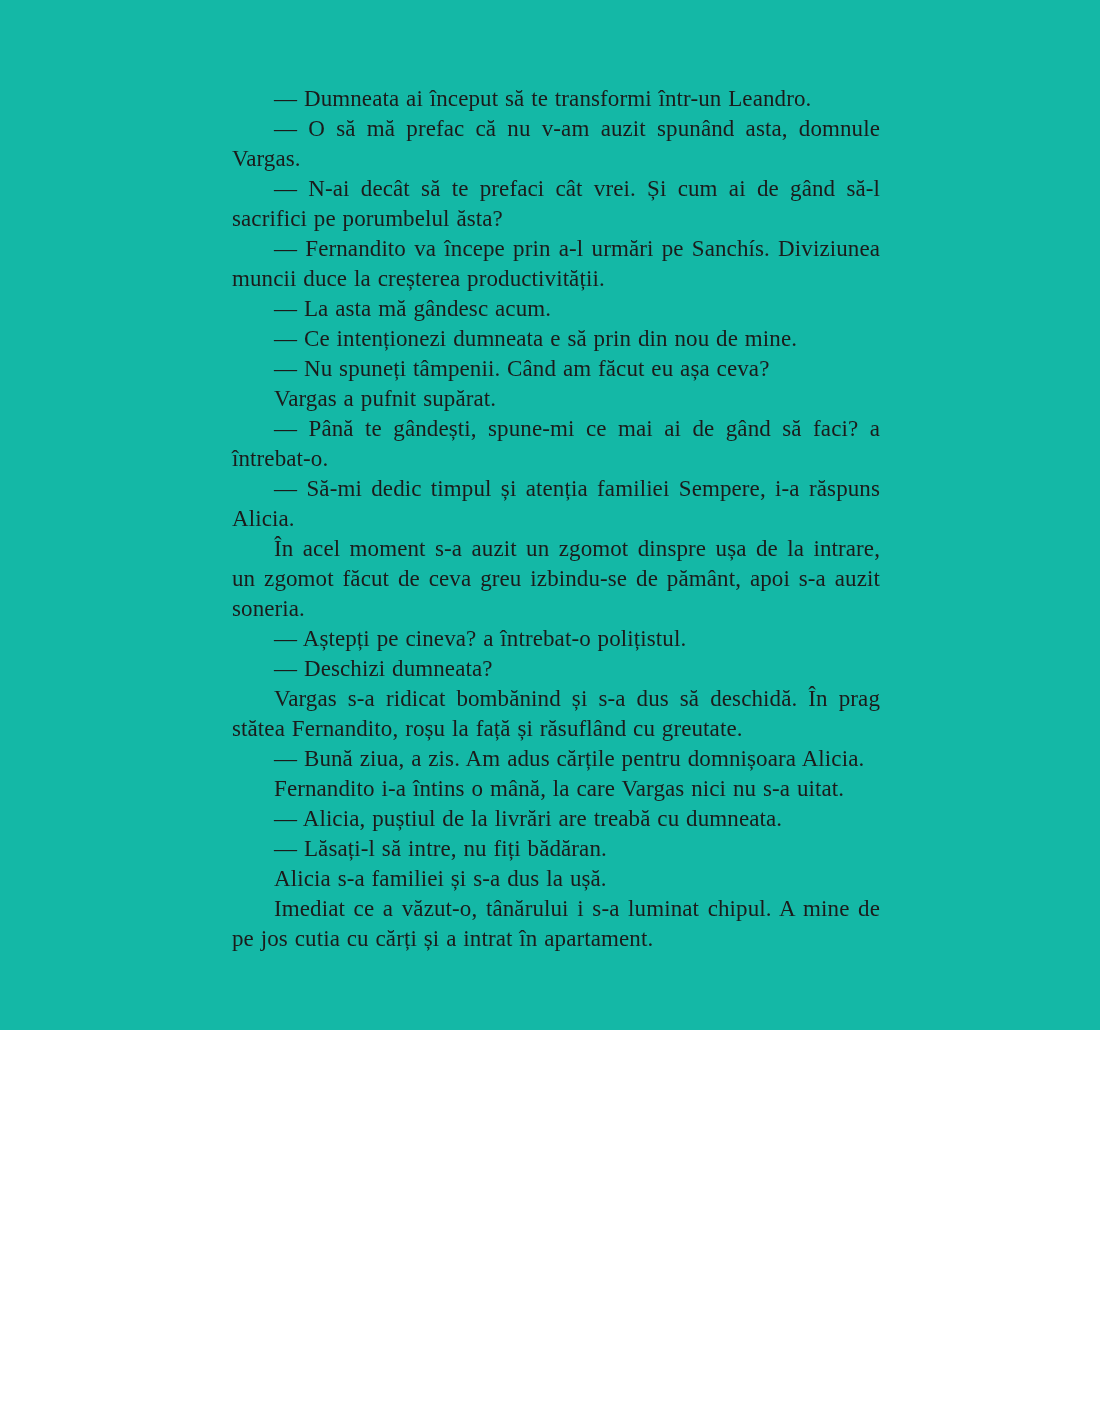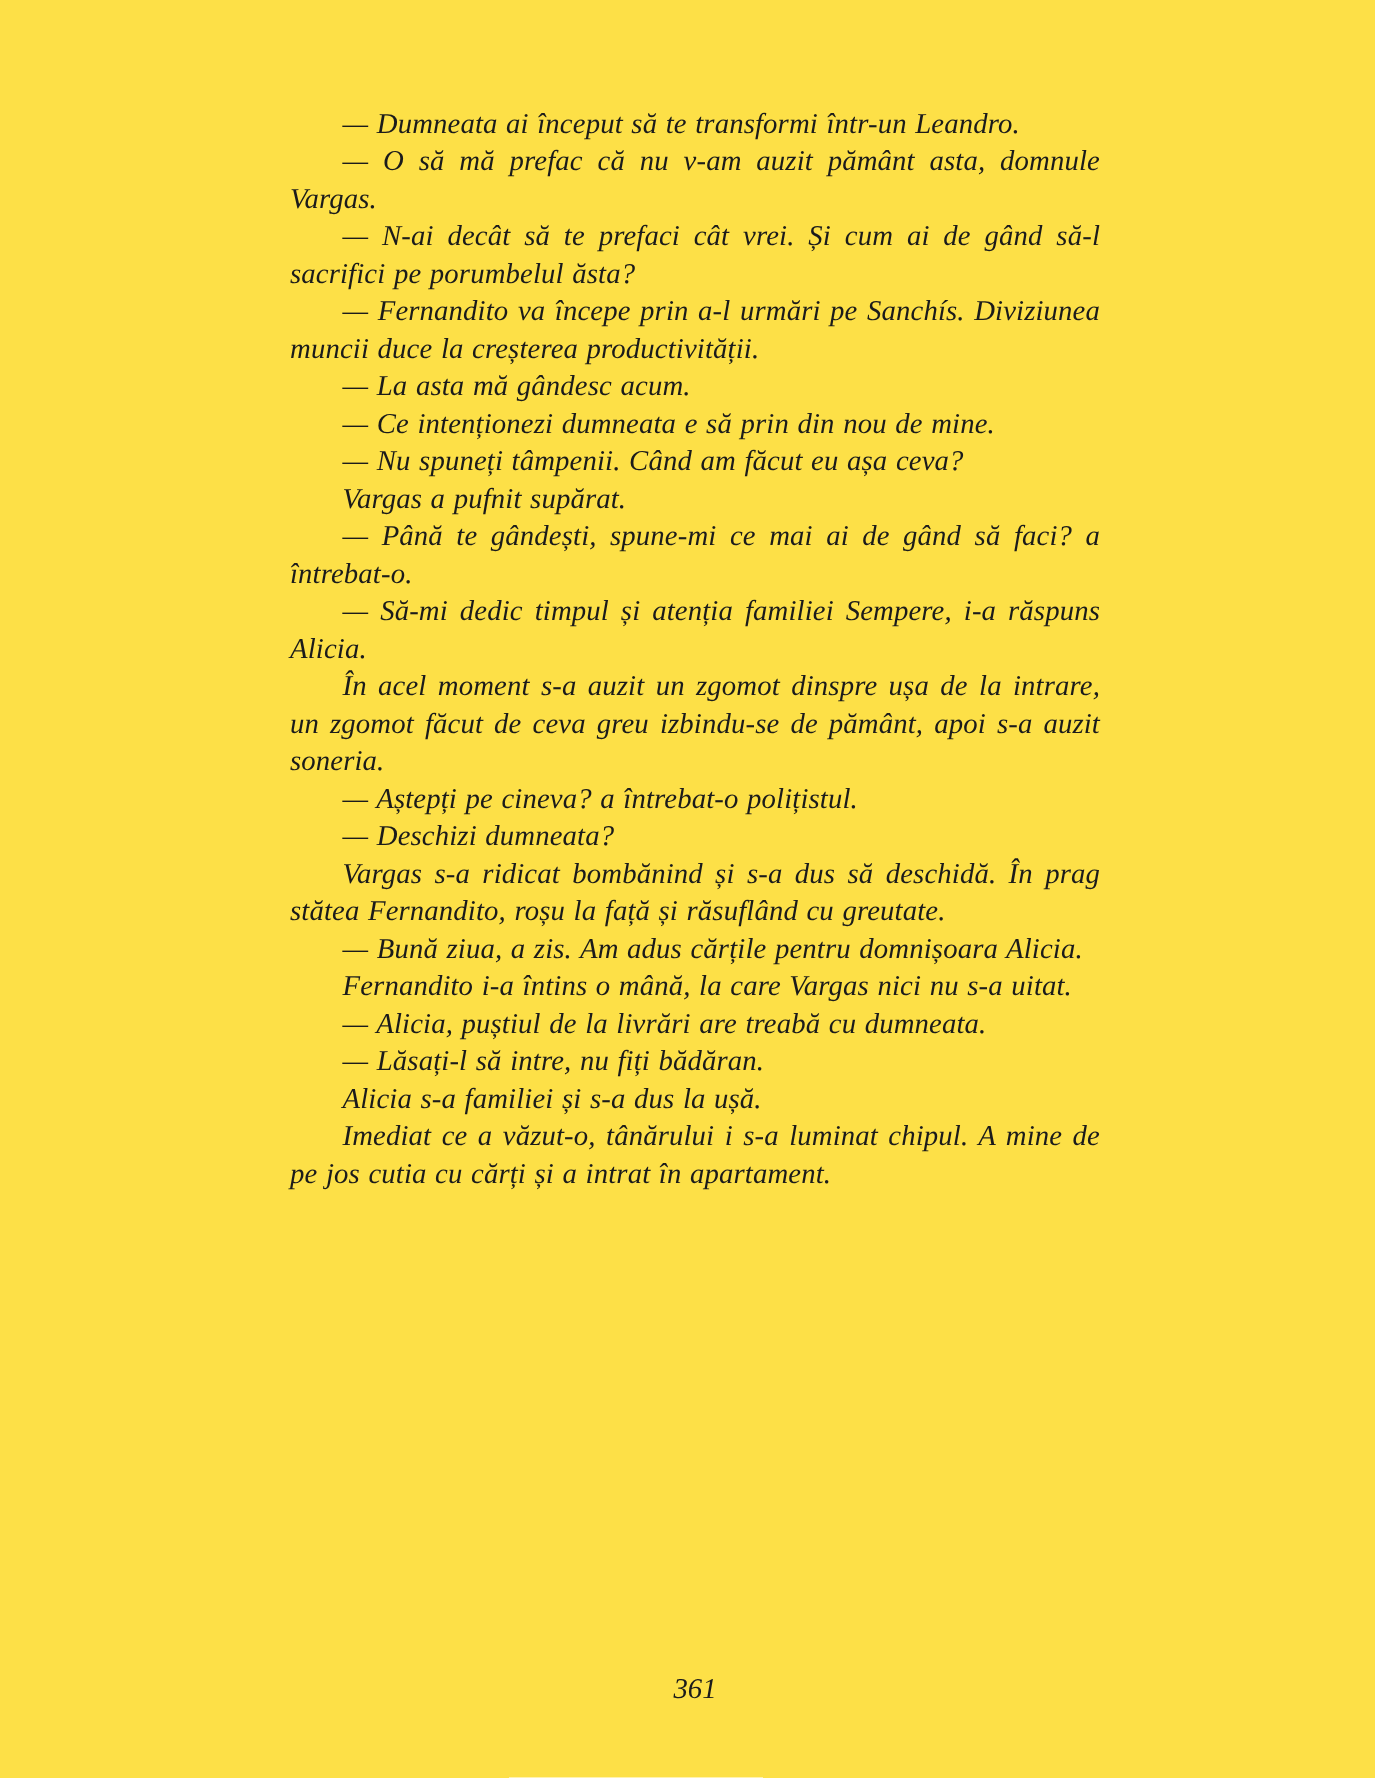--- a/index.html
+++ b/index.html
@@ -3,26 +3,25 @@
 <meta charset="utf-8">
 <style>
   html, body {
     margin: 0;
     padding: 0;
     background: #ffffff;
   }
   .page {
     position: relative;
     width: 1100px;
-    height: 1422px;
-    background: #fde047;
+    height: 1030px;
+    background: #14b8a6;
     overflow: hidden;
     font-family: "Liberation Serif", "DejaVu Serif", serif;
     color: #1b1b1b;
-    font-style: italic;
   }
   .text-block {
     position: absolute;
     left: 232px;
     top: 84px;
     width: 648px;
   }
   .text-block p {
     margin: 0;
     padding: 0;
@@ -42,21 +41,21 @@
     font-size: 23px;
     line-height: 30px;
   }
 </style>
 </head>
 <body>
 
 <div class="page">
   <div class="text-block">
       <p>— Dumneata ai început să te transformi într-un Leandro.</p>
-      <p>— O să mă prefac că nu v-am auzit pământ asta, domnule Vargas.</p>
+      <p>— O să mă prefac că nu v-am auzit spunând asta, domnule Vargas.</p>
       <p>— N-ai decât să te prefaci cât vrei. Și cum ai de gând să-l sacrifici pe porumbelul ăsta?</p>
       <p>— Fernandito va începe prin a-l urmări pe Sanchís. Diviziunea muncii duce la creșterea productivității.</p>
       <p>— La asta mă gândesc acum.</p>
       <p>— Ce intenționezi dumneata e să prin din nou de mine.</p>
       <p>— Nu spuneți tâmpenii. Când am făcut eu așa ceva?</p>
       <p>Vargas a pufnit supărat.</p>
       <p>— Până te gândești, spune-mi ce mai ai de gând să faci? a întrebat-o.</p>
       <p>— Să-mi dedic timpul și atenția familiei Sempere, i-a răspuns Alicia.</p>
       <p>În acel moment s-a auzit un zgomot dinspre ușa de la intrare, un zgomot făcut de ceva greu izbindu-se de pământ, apoi s-a auzit soneria.</p>
       <p>— Aștepți pe cineva? a întrebat-o polițistul.</p>

